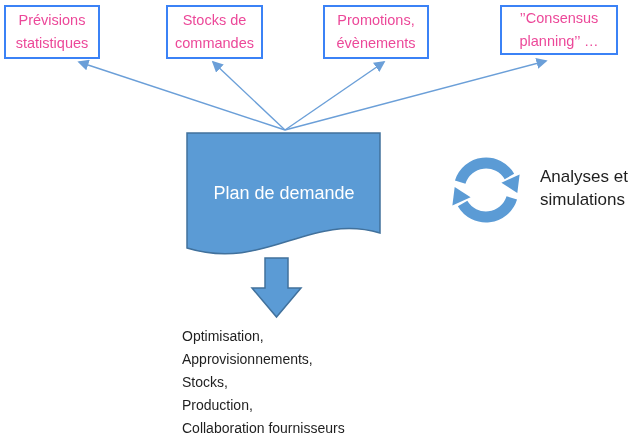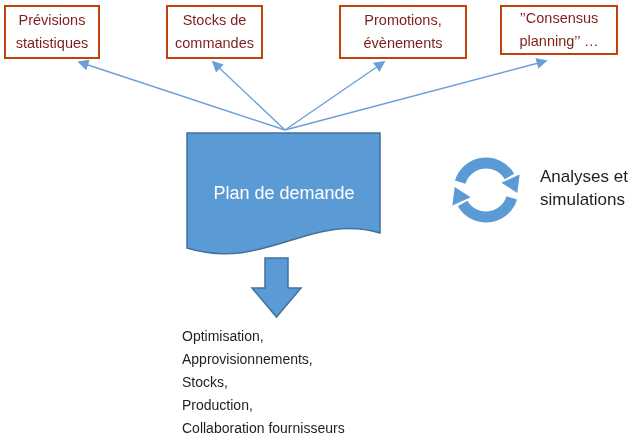--- a/index.html
+++ b/index.html
@@ -7,34 +7,34 @@
     position:relative;
     width:639px;height:440px;
     background:#ffffff;
     font-family:"Liberation Sans", sans-serif;
     color:#1f1f1f;
     overflow:hidden;
   }
   .src-box{
     position:absolute;
     box-sizing:border-box;
-    border:2px solid #c2410c;
+    border:2px solid #3b82f6;
     background:#ffffff;
     display:flex;
     align-items:center;
     justify-content:center;
     text-align:center;
     font-size:14.5px;
     line-height:23px;
-    color:#7f1d1d;
+    color:#ec4899;
     padding:0 4px;
   }
   .b1{left:4px;top:5px;width:96px;height:54px;}
   .b2{left:166px;top:5px;width:97px;height:54px;}
-  .b3{left:339px;top:5px;width:128px;height:54px;}
+  .b3{left:323px;top:5px;width:106px;height:54px;}
   .b4{left:500px;top:5px;width:118px;height:50px;justify-content:center;}
   .overlay-svg{position:absolute;left:0;top:0;pointer-events:none;}
   .center-label{
     position:absolute;
     left:185px;top:183px;width:198px;
     text-align:center;
     font-size:18px;
     color:#ffffff;
   }
   .cycle-label{

